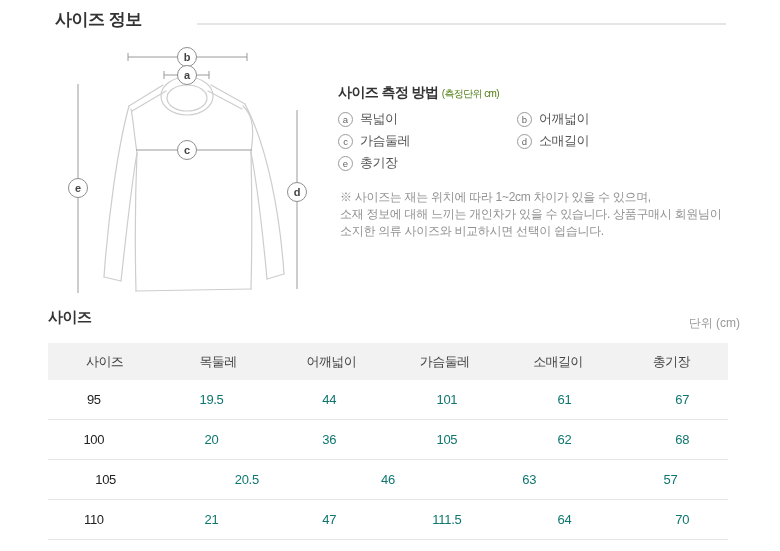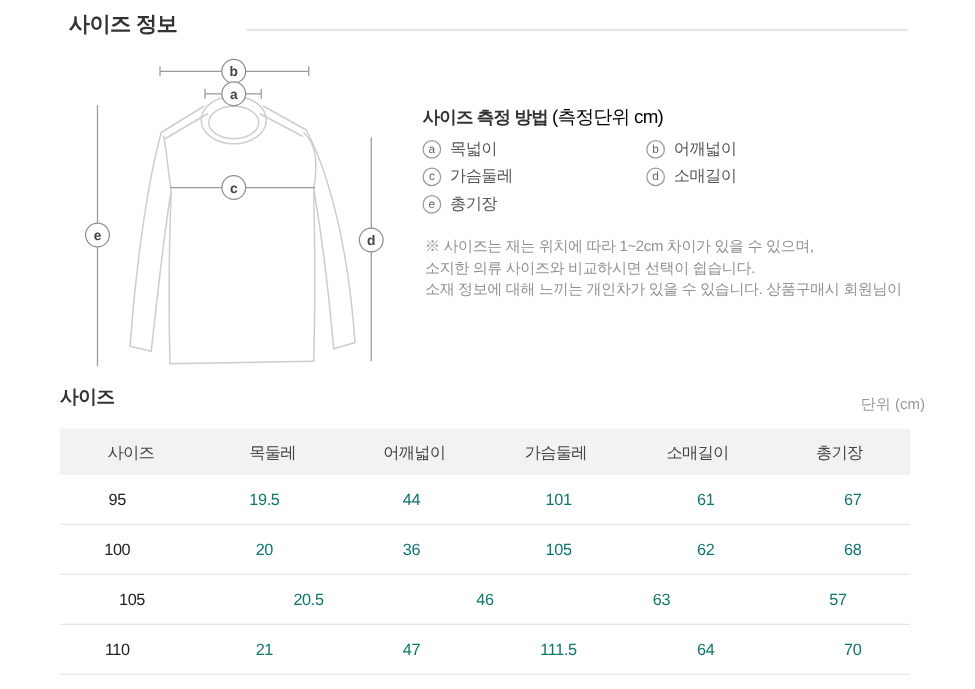--- a/index.html
+++ b/index.html
@@ -14,21 +14,21 @@
   }
   .title-rule {
     position:absolute; left:197px; top:23px; width:529px; height:2px; background:#e6e6e6;
   }
   .diagram { position:absolute; left:60px; top:40px; width:255px; height:265px; }
 
   .guide-title {
     position:absolute; left:338px; top:84px;
     font-size:14px; font-weight:700; color:#333; letter-spacing:-0.6px;
   }
-  .guide-title .unit-note { font-weight:400; color:#000000; font-size:15px; }
+  .guide-title .unit-note { font-weight:400; color:#4d7c0f; font-size:10px; }
 
   .guide-item {
     position:absolute; display:flex; align-items:center; gap:7px;
     font-size:13px; color:#555; letter-spacing:-0.5px;
   }
   .gi-a { left:338px; top:110px; }
   .gi-b { left:517px; top:110px; }
   .gi-c { left:338px; top:132px; }
   .gi-d { left:517px; top:132px; }
   .gi-e { left:338px; top:154px; }
@@ -147,22 +147,22 @@
     <span class="badge">d</span>
     <span>소매길이</span>
   </div>
   <div class="guide-item gi-e">
     <span class="badge">e</span>
     <span>총기장</span>
   </div>
 
   <div class="size-note">
     <div>※ 사이즈는 재는 위치에 따라 1~2cm 차이가 있을 수 있으며,</div>
+    <div>소재 정보에 대해 느끼는 개인차가 있을 수 있습니다. 상품구매시 회원님이</div>
     <div>소지한 의류 사이즈와 비교하시면 선택이 쉽습니다.</div>
-    <div>소재 정보에 대해 느끼는 개인차가 있을 수 있습니다. 상품구매시 회원님이</div>
   </div>
 
   <div class="table-title">사이즈</div>
   <div class="table-unit">단위 (cm)</div>
 
   <div class="size-table">
     <div class="tr tr-head">
       <div class="td">사이즈</div>
       <div class="td">목둘레</div>
       <div class="td">어깨넓이</div>

